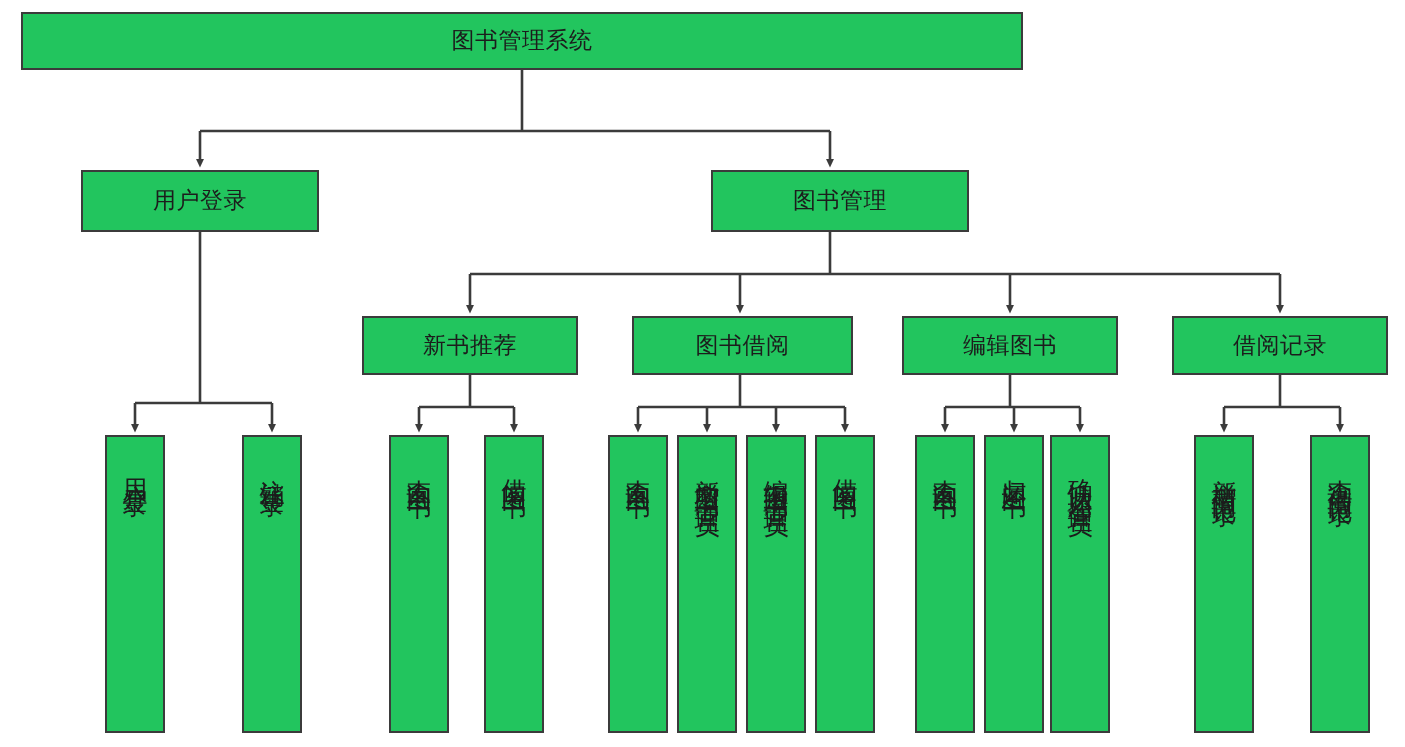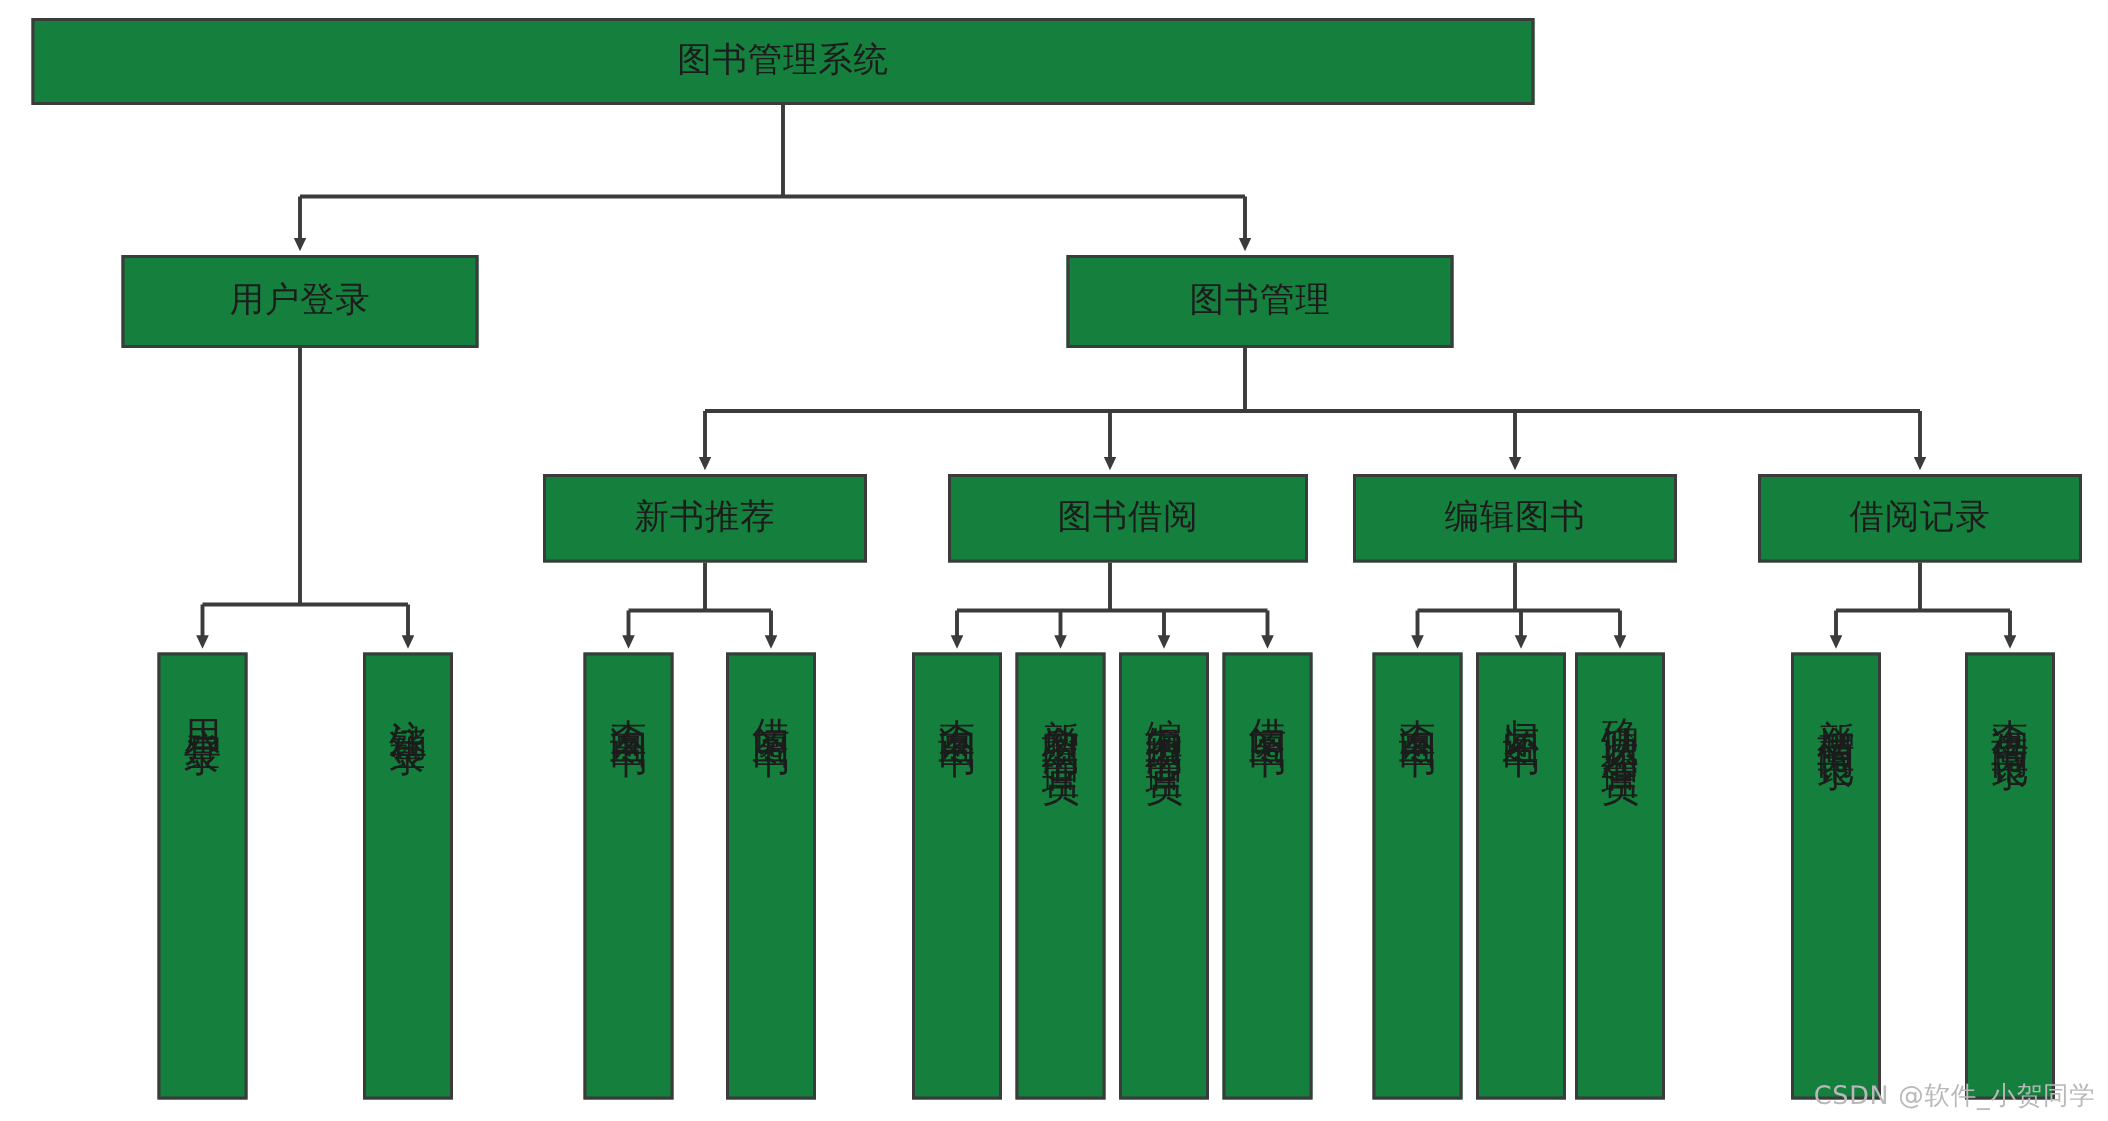--- a/index.html
+++ b/index.html
@@ -16,21 +16,21 @@
   }
   #edges{
     position:absolute;
     left:0;top:0;
     width:1405px;height:747px;
     pointer-events:none;
   }
   .node{
     position:absolute;
     box-sizing:border-box;
-    background:#15803d;
+    background:#22c55e;
     border:2.5px solid #3b3b3b;
     display:flex;
     align-items:center;
     justify-content:center;
     z-index:2;
   }
   .node .label{
     color:#1c1c1c;
     line-height:1.12;
     text-align:center;
@@ -109,21 +109,21 @@
       </div>
       <div class="node horizontal" style="left: 81px; top: 170px; width: 238px; height: 62px;">
         <div class="label">用户登录</div>
       </div>
       <div class="node horizontal" style="left: 711px; top: 170px; width: 258px; height: 62px;">
         <div class="label">图书管理</div>
       </div>
       <div class="node horizontal" style="left: 362px; top: 316px; width: 216px; height: 59px;">
         <div class="label">新书推荐</div>
       </div>
-      <div class="node horizontal" style="left: 632px; top: 316px; width: 240px; height: 59px;">
+      <div class="node horizontal" style="left: 632px; top: 316px; width: 221px; height: 59px;">
         <div class="label">图书借阅</div>
       </div>
       <div class="node horizontal" style="left: 902px; top: 316px; width: 216px; height: 59px;">
         <div class="label">编辑图书</div>
       </div>
       <div class="node horizontal" style="left: 1172px; top: 316px; width: 216px; height: 59px;">
         <div class="label">借阅记录</div>
       </div>
       <div class="node vertical" style="left: 105px; top: 435px; width: 60px; height: 298px;">
         <div class="label">用户登录</div>
@@ -159,14 +159,13 @@
         <div class="label">确认归还（管理员）</div>
       </div>
       <div class="node vertical" style="left: 1194px; top: 435px; width: 60px; height: 298px;">
         <div class="label">新增借阅记录</div>
       </div>
       <div class="node vertical" style="left: 1310px; top: 435px; width: 60px; height: 298px;">
         <div class="label">查询借阅记录</div>
       </div>
     </div>
 
-  <div id="watermark">CSDN @软件_小贺同学</div>
 </div>
 
 </body></html>

